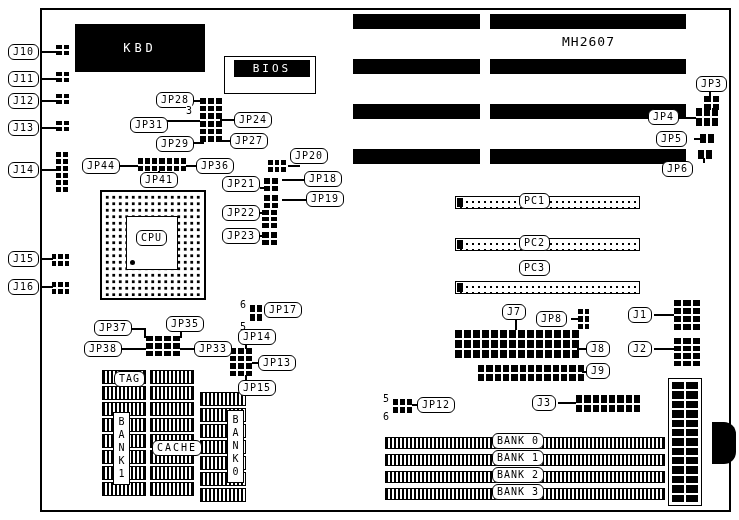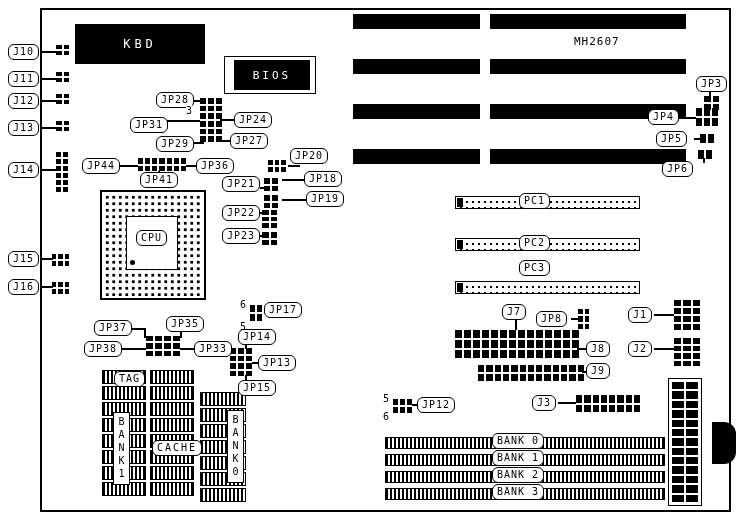--- a/index.html
+++ b/index.html
@@ -24,31 +24,31 @@
   .num{position:absolute;font-size:10px;z-index:6;background:#fff;line-height:11px}
   .cpu-inner{position:absolute;background:#fff;border:1.5px solid #000;z-index:2}
 </style>
 </head>
 <body>
 
 <div id="stage">
 
   <div class="board"></div>
 
-  <div class="whitechip" style="left:75px;top:24px;width:130px;height:40px;font-size:12px;letter-spacing:4px">
+  <div class="whitechip" style="left:75px;top:24px;width:130px;height:48px;font-size:12px;letter-spacing:4px">
       <span>KBD</span>
     </div>
 
 
   <div class="outline" style="left:224px;top:56px;width:92px;height:38px"></div>
-  <div class="whitechip" style="left:234px;top:60px;width:76px;height:30px;font-size:11px;letter-spacing:3px">
+  <div class="whitechip" style="left:234px;top:60px;width:76px;height:17px;font-size:11px;letter-spacing:3px">
       <span>BIOS</span>
     </div>
 
-  <div class="num" style="left:574px;top:36px;font-size:11px;letter-spacing:1px;background:transparent">MH2607</div>
+  <div class="num" style="left:562px;top:36px;font-size:13px;letter-spacing:1px;background:transparent">MH2607</div>
 
   <div class="isa" style="left:353px;top:14px;width:127px"></div>
   <div class="isa" style="left:490px;top:14px;width:196px"></div>
   <div class="isa" style="left:353px;top:59px;width:127px"></div>
   <div class="isa" style="left:490px;top:59px;width:196px"></div>
   <div class="isa" style="left:353px;top:104px;width:127px"></div>
   <div class="isa" style="left:490px;top:104px;width:196px"></div>
   <div class="isa" style="left:353px;top:149px;width:127px"></div>
   <div class="isa" style="left:490px;top:149px;width:196px"></div>
 

